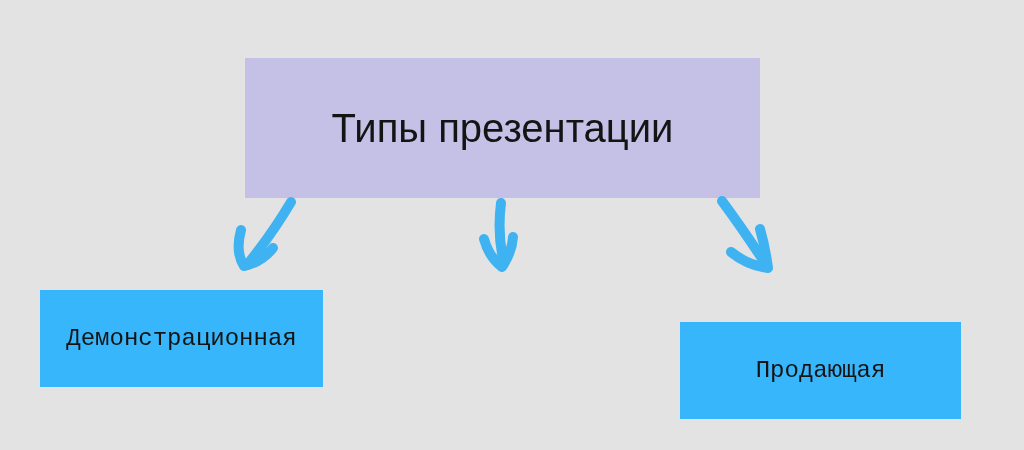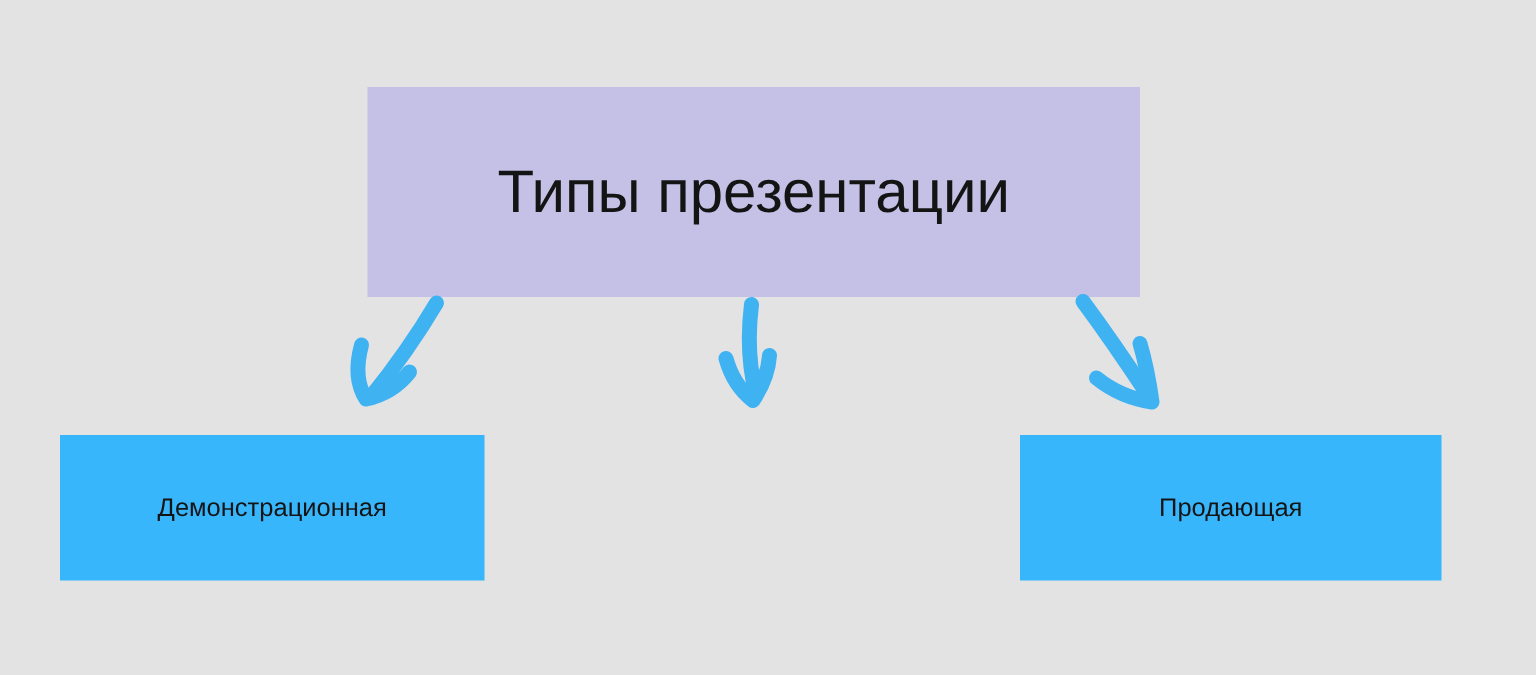--- a/index.html
+++ b/index.html
@@ -28,25 +28,26 @@
     width: 515px;
     height: 140px;
     background: var(--title-box-bg, #c5c0e5);
     font-size: 40px;
   }
   .child-box {
     top: 290px;
     width: 283px;
     height: 97px;
     background: var(--child-box-bg, #38b6fc);
-    font-size: 17px;
+    font-size: 24px;
+    font-family: Liberation Mono, monospace;
   }
   .child-box.c0 { left: 40px; }
   .child-box.c1 { left: 360px; }
-  .child-box.c2 { left: 680px; width: 281px; }
+  .child-box.c2 { left: 680px; width: 281px; margin-top: 32px; }
   .arrows {
     position: absolute;
     left: 0;
     top: 0;
     width: 1024px;
     height: 450px;
     pointer-events: none;
   }
   .arrow {
     fill: none;

